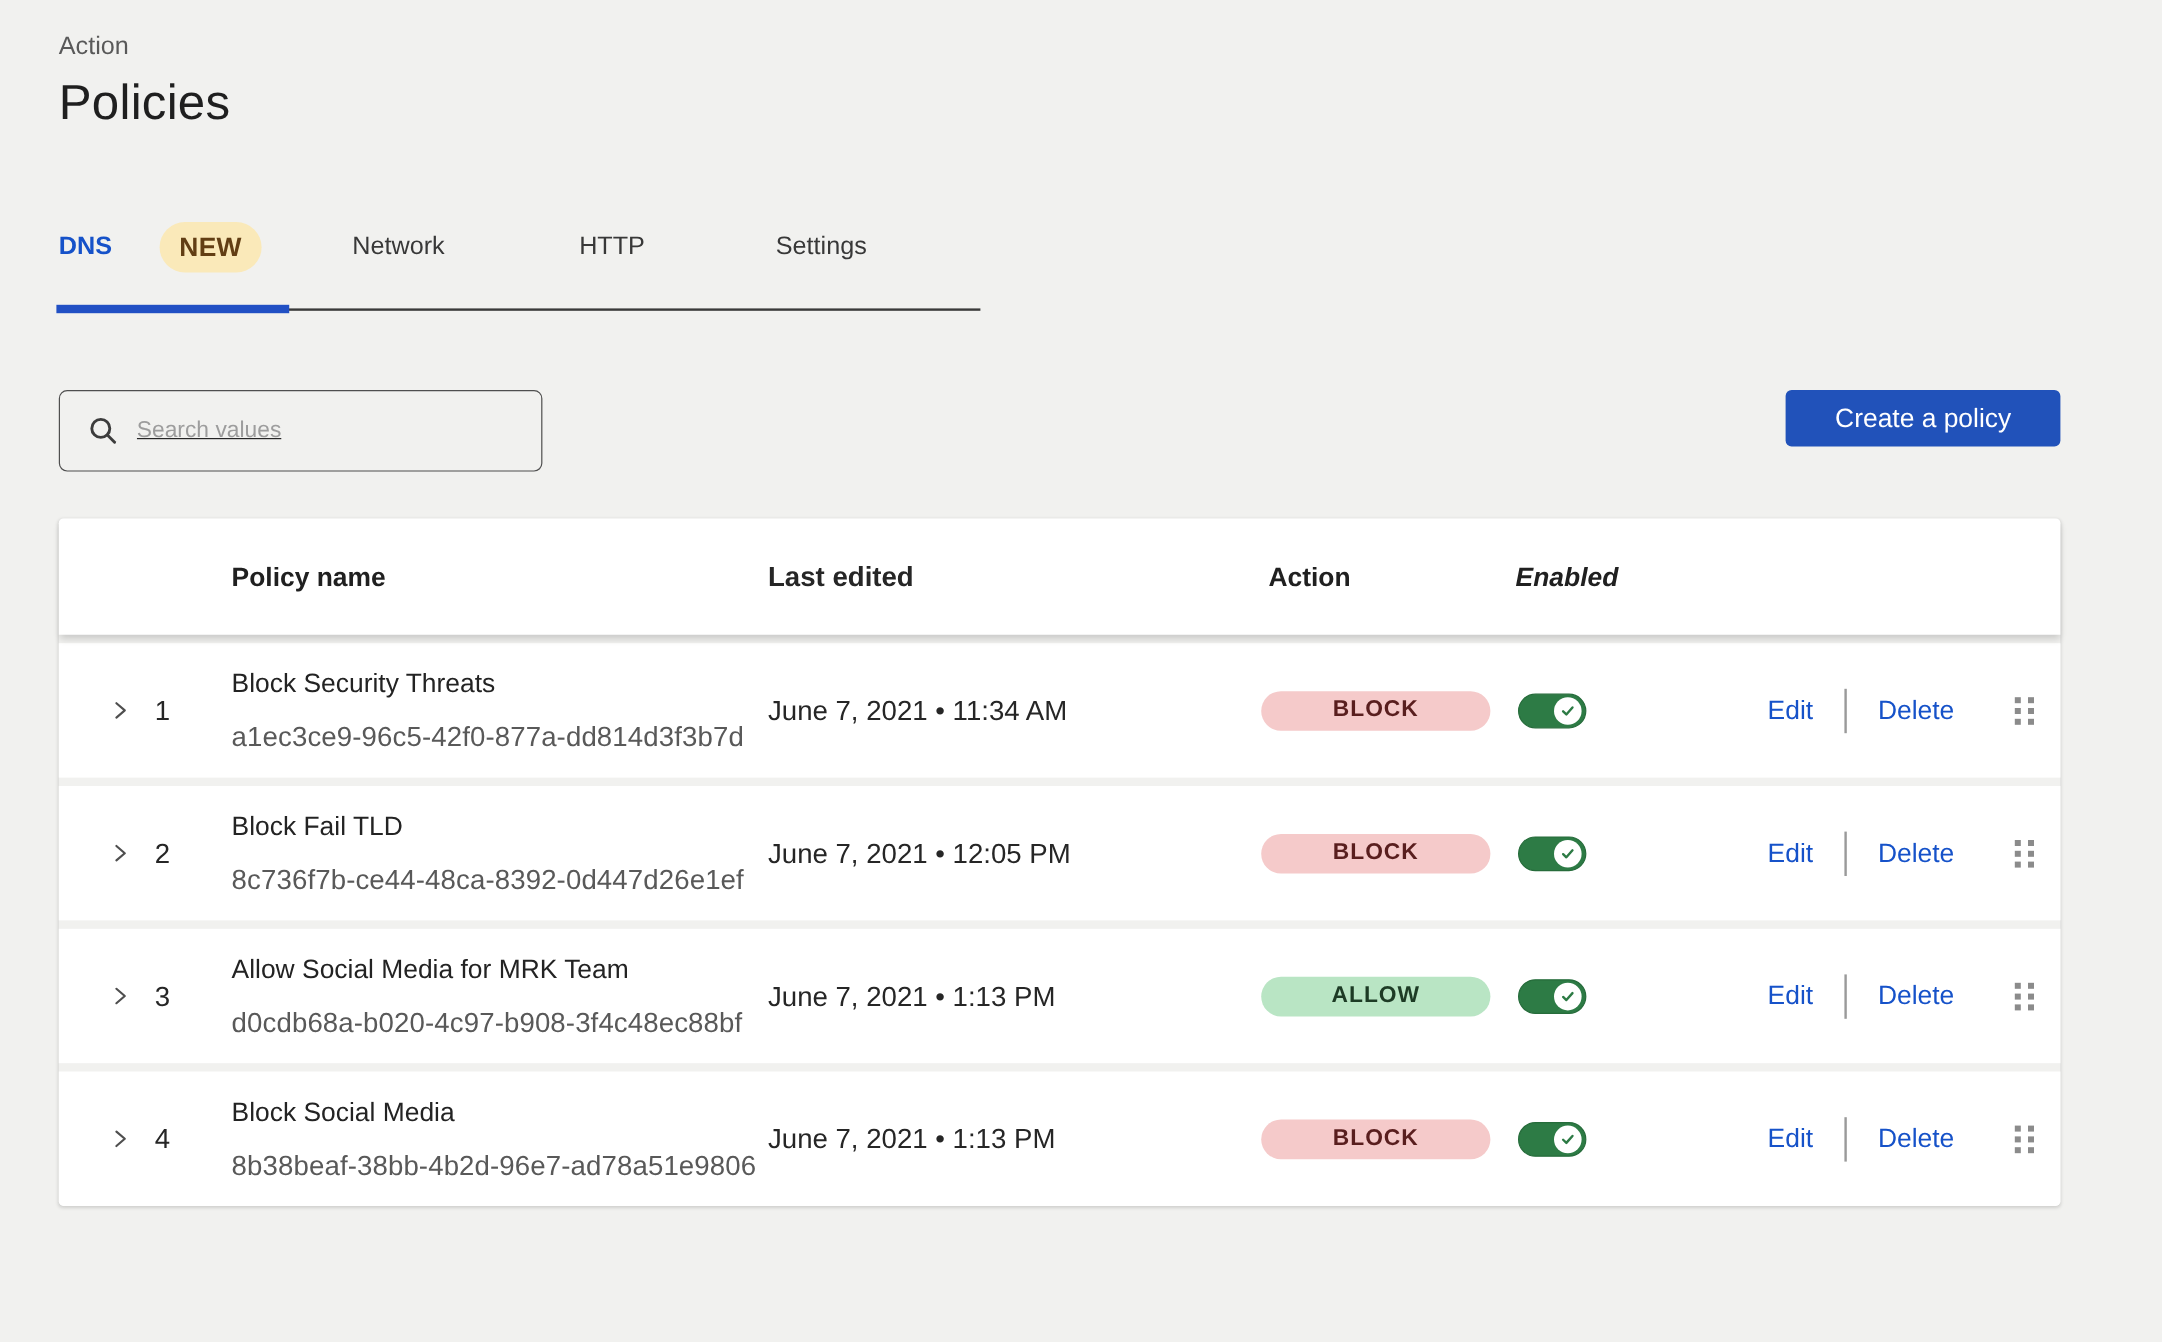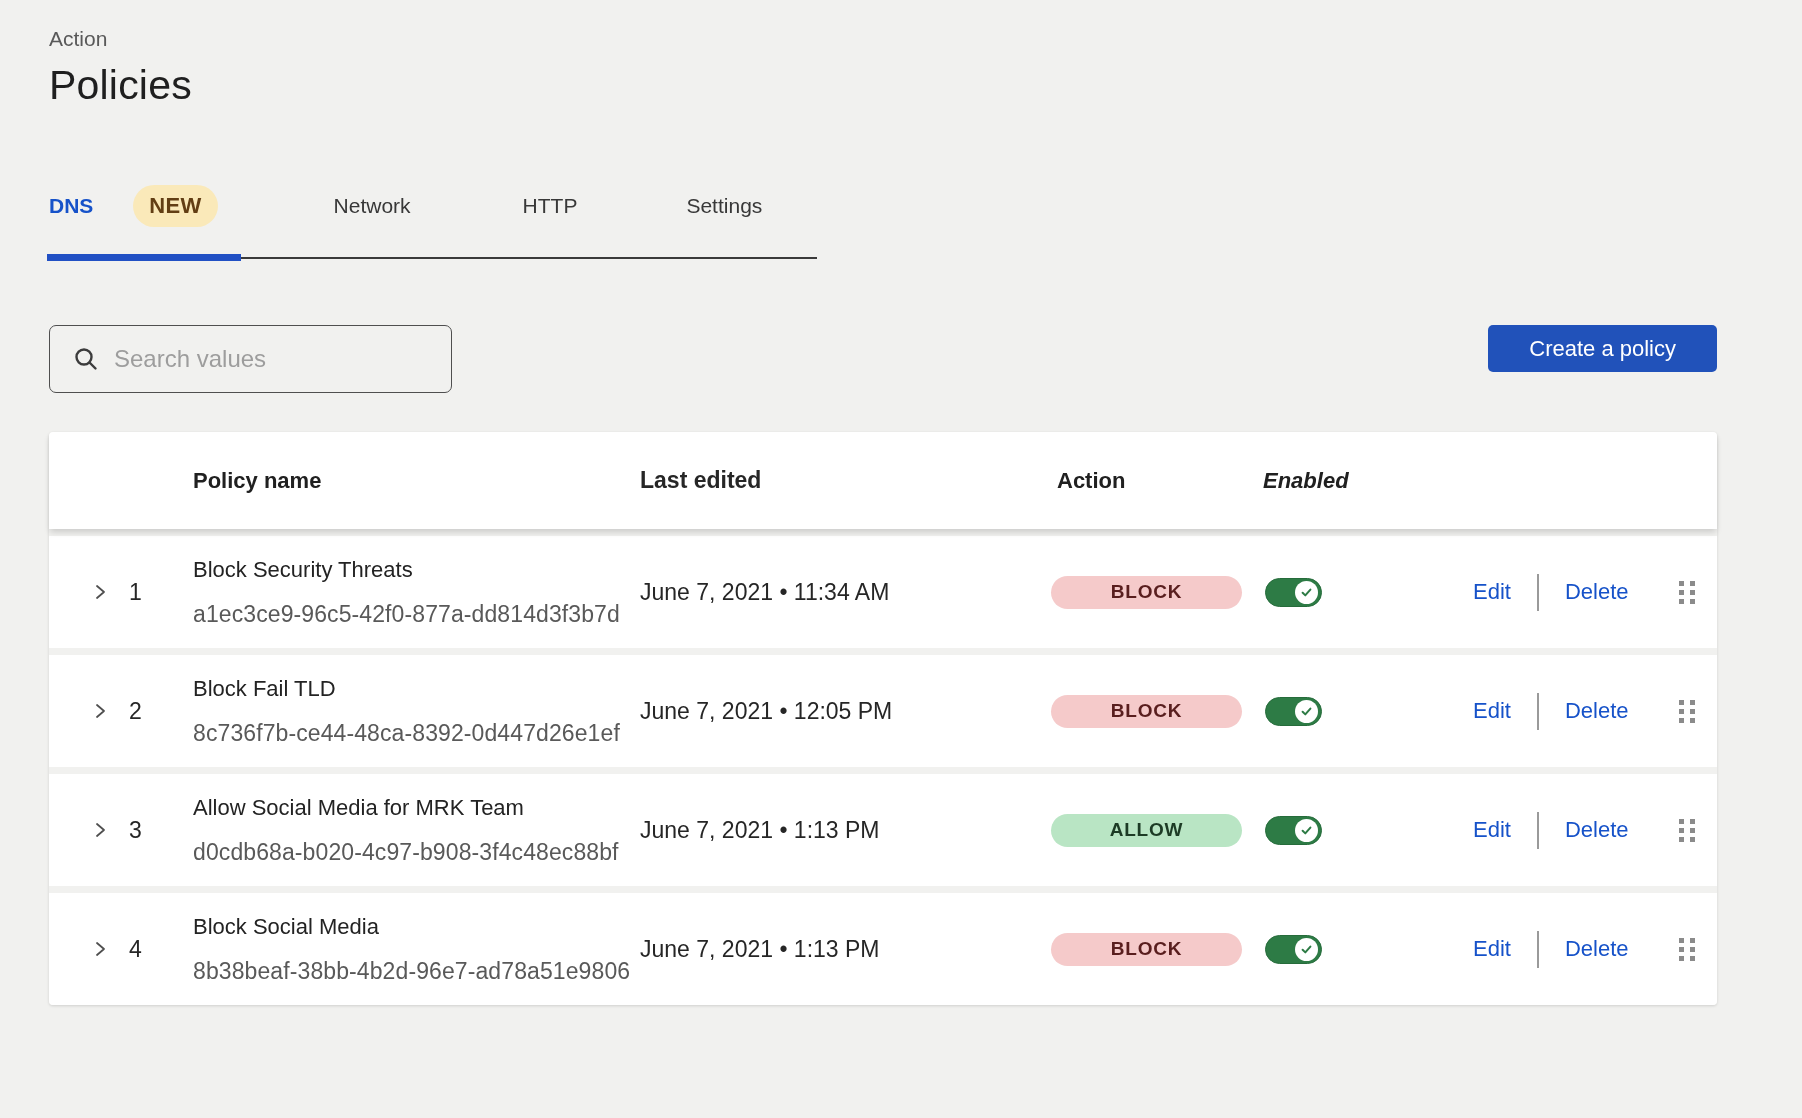--- a/index.html
+++ b/index.html
@@ -12,40 +12,40 @@
   .content { padding:27px 0 0 49px; }
 
   
   .breadcrumb { font-size:21px; color:#595959; }
   .page-title { font-size:41px; font-weight:400; color:#1f1f1f; margin-top:11px; letter-spacing:0.2px; }
 
   
   .tabs { display:flex; align-items:center; margin-top:76px; }
   .tab { display:flex; align-items:center; font-size:21px; color:#383838; cursor:pointer;gap:32px; }
   .tab.active .tab-label { color:#1652c9; font-weight:700; }
-  .tab:nth-child(2){ margin-left:116px; }
+  .tab:nth-child(2){ margin-left:76px; }
   .tab:nth-child(3){ margin-left:112px; }
   .tab:nth-child(4){ margin-left:109px; }
   .new-badge {
     margin-left:8px; background:#fae9b9; color:#623e14;
     font-size:22px; font-weight:700; padding:8px 16px; border-radius:999px; letter-spacing:0.3px;
   }
   .tabline { position:relative; width:768px; height:7px; margin-top:27px; }
   .tabline .rest { position:absolute; left:0; right:0; top:50%; height:2px; margin-top:-1px; background:#3a3a3a; }
   .tabline .active-bar { position:absolute; left:-2px; top:0; width:194px; height:7px; background:#2150c4; }
 
   
   .toolbar { display:flex; justify-content:space-between; align-items:flex-start; margin-top:64px; padding-right:85px; }
   .search-box {
     display:flex; align-items:center; width:403px; height:68px;
     border:1px solid #4f4f4f; border-radius:7px; background:#f1f1ef; padding-left:23px;
   }
   .search-box input {
     border:none; outline:none; background:transparent; margin-left:15px;
-    font-size:24px; color:#262626; width:320px; font-family:inherit;
+    font-size:19px; color:#262626; width:320px; font-family:inherit;text-decoration:underline;
   }
   .search-box input::placeholder { color:#9d9d9d; }
   .create-btn {
     background:#2152ba; color:#ffffff; border:none; border-radius:5px; cursor:pointer;
     height:47px; padding:0 41px; font-size:22px; font-weight:500; font-family:inherit;
   }
 
   
   .card {
     width:1668px; margin-top:39px; background:#f1f1ef;

